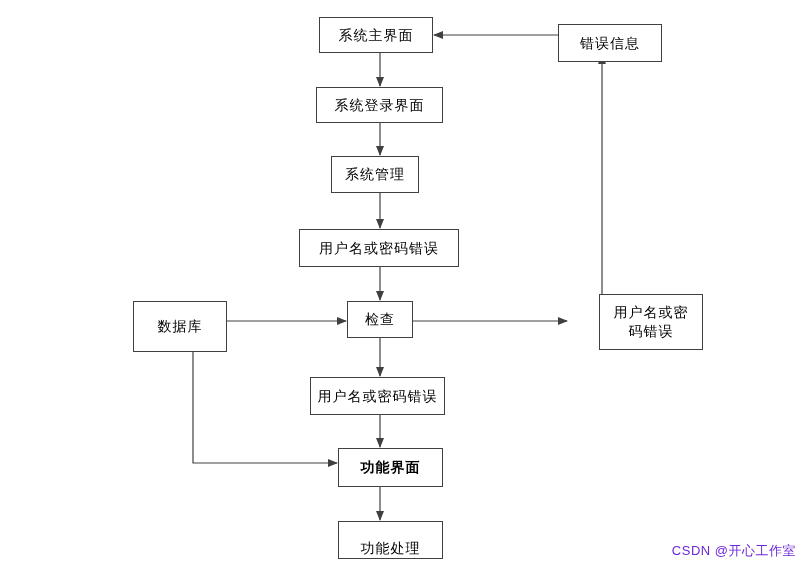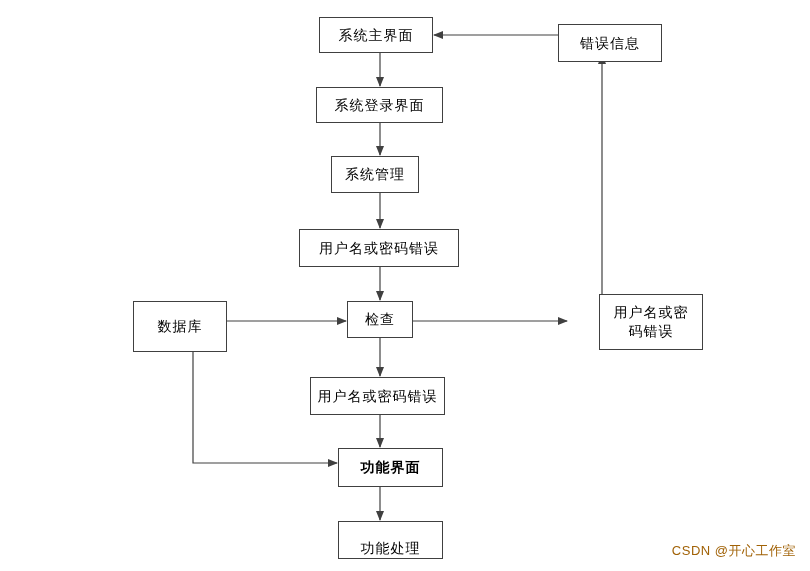--- a/index.html
+++ b/index.html
@@ -46,21 +46,21 @@
   #n-wrong    { left: 599px; top: 294px; width: 104px; height: 56px; font-family: Liberation Serif, serif; }
   #n-wrong .wrap { width: 76px; }
   #n-correct  { left: 310px; top: 377px; width: 135px; height: 38px; }
   #n-funcui   { left: 338px; top: 448px; width: 105px; height: 39px; font-weight: bold; }
   #n-funcproc { left: 338px; top: 521px; width: 105px; height: 38px; align-items: flex-end; }
   .watermark {
     position: absolute;
     right: 14px;
     top: 542px;
     font-size: 13px;
-    color: #a16207;
+    color: #6d28d9;
     letter-spacing: 0.5px;
   }
 </style>
 </head>
 <body>
 
 <div class="stage">
 
   <svg class="connectors" viewBox="0 0 810 571" xmlns="http://www.w3.org/2000/svg">
     <defs>

